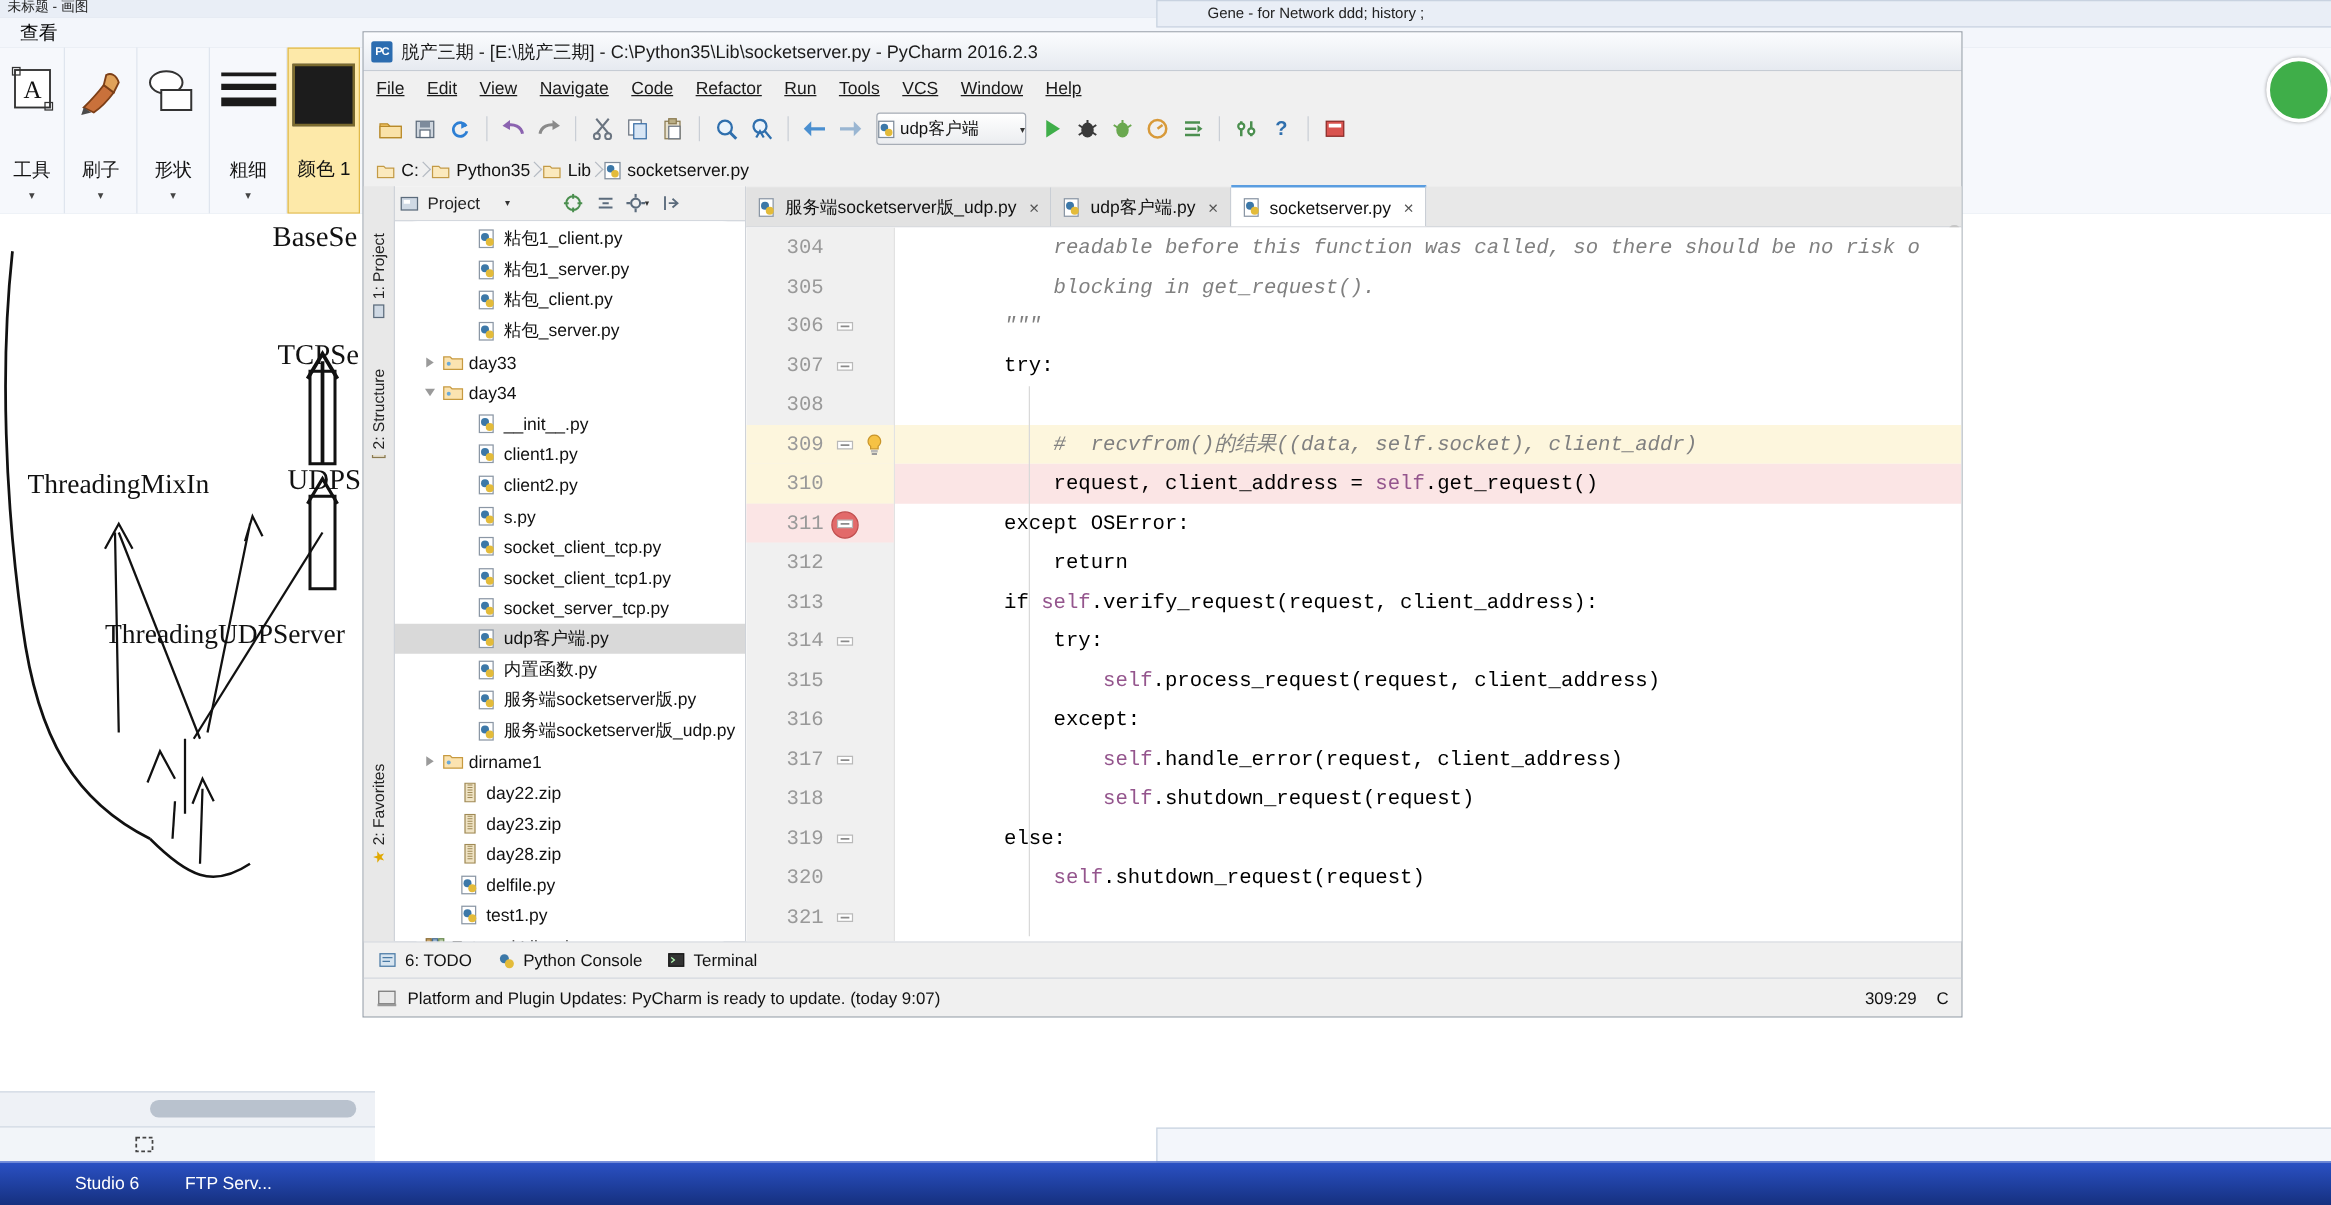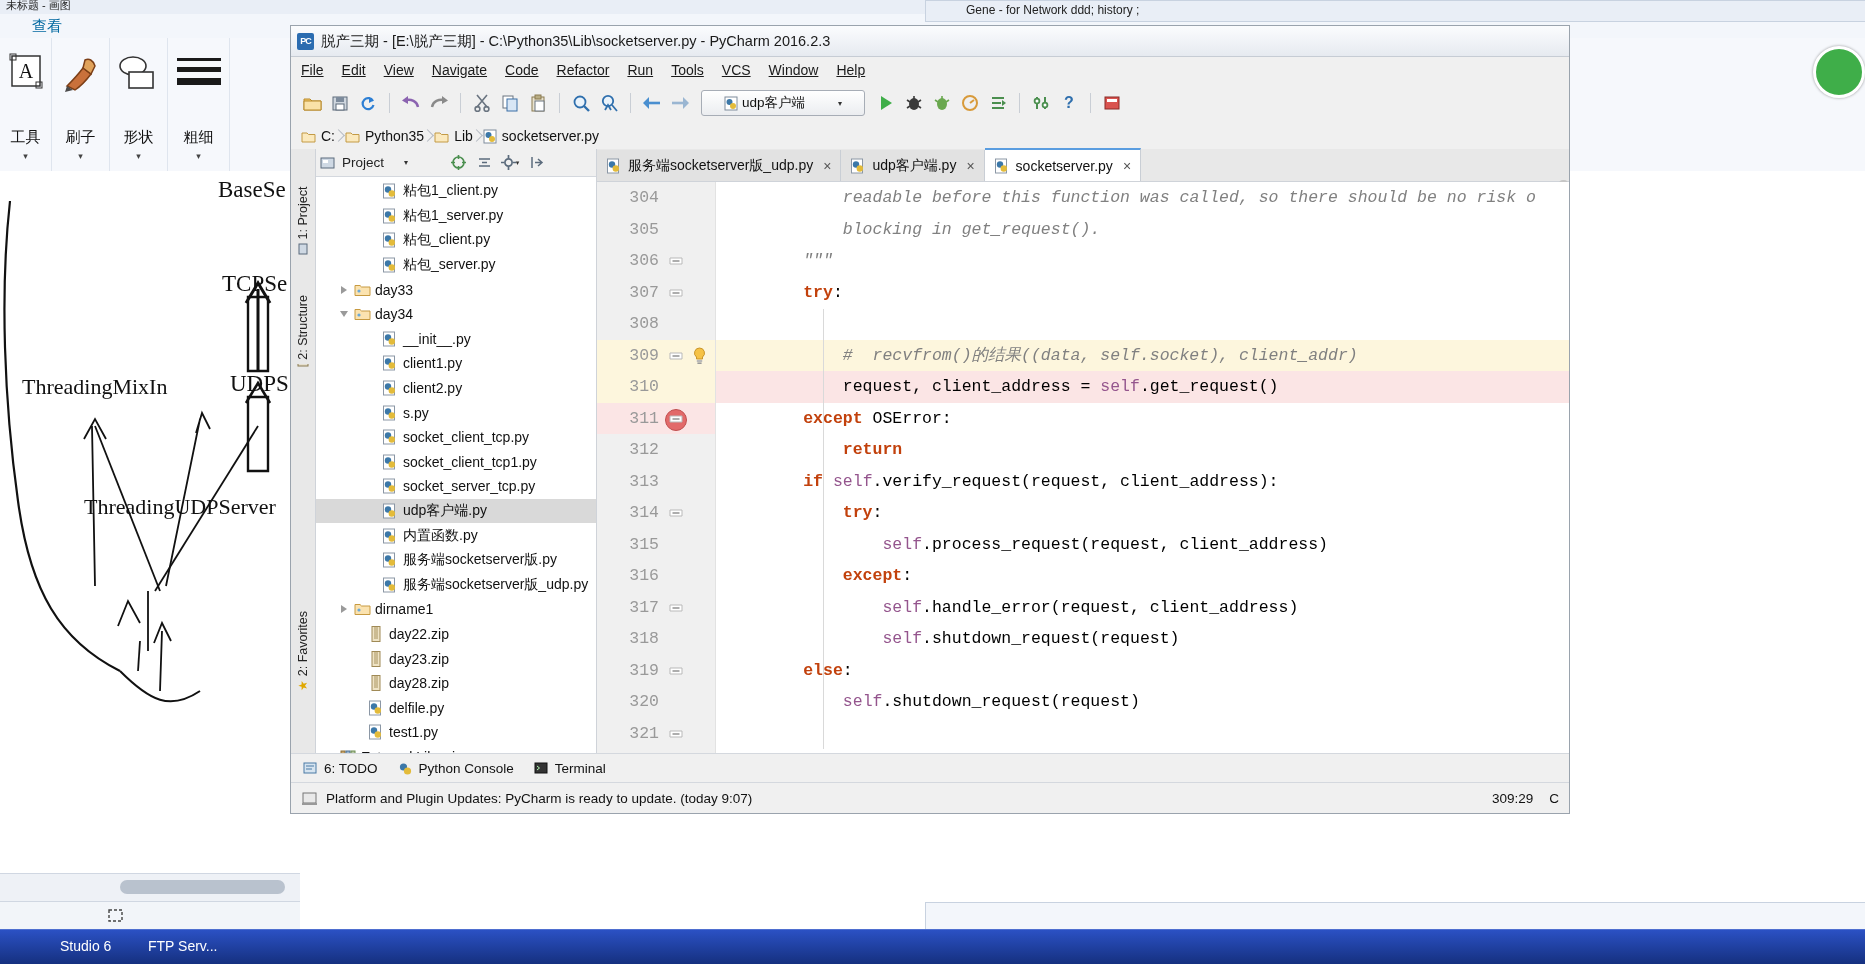--- a/index.html
+++ b/index.html
@@ -8,21 +8,21 @@
     font-family:"Liberation Sans", sans-serif;
     background:#ffffff;
   }
 
   
   #bg-app{position:absolute;left:0;top:0;width:1865px;height:964px;background:#ffffff;}
   #bg-titlebar{position:absolute;left:0;top:0;width:1865px;height:14px;background:#e9eef6;
      border-bottom:1px solid #c8d2e0;font-size:11px;color:#222;overflow:hidden;white-space:nowrap;}
   #bg-titlebar span{position:relative;top:-2px;left:6px;}
   #bg-menubar{position:absolute;left:0;top:14px;width:1865px;height:24px;background:#f3f6fb;border-bottom:1px solid #cfd8e4;}
-  #bg-menubar .mi{position:absolute;left:32px;top:3px;font-size:15px;color:#0369a1;}
+  #bg-menubar .mi{position:absolute;left:16px;top:3px;font-size:15px;color:#000000;}
   #bg-ribbon{position:absolute;left:0;top:38px;width:1865px;height:133px;background:#f6f8fc;border-bottom:1px solid #c4cedb;}
   .rib-grp{position:absolute;top:0;height:133px;border-right:1px solid #dfe5ee;box-sizing:border-box;}
   .rib-lbl{position:absolute;bottom:26px;width:100%;text-align:center;font-size:15px;color:#111;line-height:17px;}
   .rib-caret{position:absolute;bottom:10px;width:100%;text-align:center;font-size:9px;color:#444;}
   .rib-ico{position:absolute;left:50%;transform:translateX(-50%);top:14px;}
 
   .tool-ico{width:40px;height:42px;}
   .brush-ico{width:44px;height:42px;}
   .shape-ico{width:44px;height:42px;}
   .thick-ico{width:52px;height:42px;}
@@ -51,21 +51,21 @@
   #pc-title{font-size:14.5px;color:#1a1a1a;white-space:nowrap;overflow:hidden;}
 
   #pc-menubar{height:26px;background:#f0f0f0;display:flex;align-items:center;padding-left:10px;flex:none;}
   #pc-menubar .m{font-size:14px;color:#1a1a1a;margin-right:18px;white-space:nowrap;}
   #pc-menubar .m u{text-decoration:underline;}
 
   #pc-toolbar{height:40px;background:#f0f0f0;display:flex;align-items:center;padding-left:8px;flex:none;gap:2px;}
   .tbtn{width:26px;height:26px;display:flex;align-items:center;justify-content:center;border-radius:3px;}
   .tsep{width:1px;height:20px;background:#c9ced5;margin:0 6px;}
   #runcfg{height:24px;min-width:118px;background:linear-gradient(#ffffff,#ebedf0);border:1px solid #a7adb6;
-     border-radius:3px;display:flex;align-items:center;padding:0 22px;gap:4px;margin:0 6px;}
+     border-radius:3px;display:flex;align-items:center;padding:0 0;gap:4px;margin:0 6px;}
   #runcfg .lbl{font-size:13.5px;color:#111;white-space:nowrap;}
   #runcfg .cv{font-size:8px;color:#333;margin-left:auto;}
 
   #pc-breadcrumb{height:26px;background:#f0f0f0;display:flex;align-items:center;padding-left:10px;flex:none;}
   .crumb{display:flex;align-items:center;gap:5px;font-size:14px;color:#111;padding-right:10px;position:relative;}
   .crumb:after{content:"";position:absolute;right:2px;top:3px;width:8px;height:8px;border-top:1px solid #b4bac2;
      border-right:1px solid #b4bac2;transform:rotate(45deg);}
   .crumb.last:after{display:none;}
 
   #pc-body{flex:1;display:flex;min-height:0;background:#f0f0f0;}
@@ -106,21 +106,21 @@
   .gl.hl{background:#fdf6dd;}
   .gl.bp{background:#fbe5e5;}
   .fold{position:absolute;right:32px;width:14px;height:14px;}
   .bulb{position:absolute;right:8px;width:15px;height:18px;}
   .bpdot{position:absolute;right:28px;width:20px;height:20px;border-radius:50%;background:#e26a6a;border:1px solid #c04f4f;}
 
   #code{flex:1;position:relative;overflow:hidden;background:#fff;font-family:"Liberation Mono", monospace;font-size:16.5px;}
   .cl{height:31.5px;line-height:31.5px;white-space:pre;padding-left:8px;}
   .cl.hl{background:#fdf6dd;}
   .cl.bp{background:#fbe5e5;}
-  .kw{color:#c2410c;font-weight:bold;}
+  .kw{color:#000000;font-weight:normal;}
   .cm{color:#808080;font-style:italic;}
   .doc{color:#808080;font-style:italic;}
   .sf{color:#94558d;}
   .pl{color:#000;}
   .ind-guide{position:absolute;width:1px;background:#d9d9d9;}
 
   
   #pc-bottom-tabs{height:28px;background:#f0f0f0;border-top:1px solid #d4d8de;display:flex;align-items:center;gap:20px;padding-left:12px;flex:none;}
   .btab{display:flex;align-items:center;gap:6px;font-size:13.5px;color:#111;}
   #pc-status{height:30px;background:#f0f0f0;border-top:1px solid #d4d8de;display:flex;align-items:center;padding:0 10px;gap:8px;flex:none;}
@@ -190,20 +190,24 @@
         <svg class="thick-ico" viewBox="0 0 52 42">
             <rect x="4" y="6" width="44" height="3" fill="#1a1a1a"></rect>
             <rect x="4" y="15" width="44" height="5" fill="#1a1a1a"></rect>
             <rect x="4" y="26" width="44" height="7" fill="#1a1a1a"></rect>
           </svg>
       </div>
       <div class="rib-lbl">粗细</div>
       <div class="rib-caret">▾</div>
     </div>
 
+    <div class="rib-grp" id="grp-color" style="left:230px;width:58px;">
+      <div id="color-swatch"></div>
+      <div class="rib-lbl">颜色 1</div>
+    </div>
   </div>
 
   <div id="bg-canvas">
     <svg width="300" height="560" viewBox="0 0 300 560" style="position:absolute;left:0;top:0;">
       <path d="M10 30 C0 120 4 230 18 330 C30 420 60 470 120 500" fill="none" stroke="#111" stroke-width="2.2"></path>
       <path d="M258 200 L258 118 M246 132 L258 112 L270 132" fill="none" stroke="#111" stroke-width="3"></path>
       <path d="M248 200 L248 126 L268 126 L268 200 Z" fill="none" stroke="#111" stroke-width="2.4"></path>
       <path d="M248 300 L248 226 L268 226 L268 300 Z" fill="none" stroke="#111" stroke-width="2.4"></path>
       <path d="M246 232 L258 212 L270 232" fill="none" stroke="#111" stroke-width="2.6"></path>
       <path d="M95 415 L92 255 M84 268 L95 248 L106 268" fill="none" stroke="#111" stroke-width="1.8"></path>

